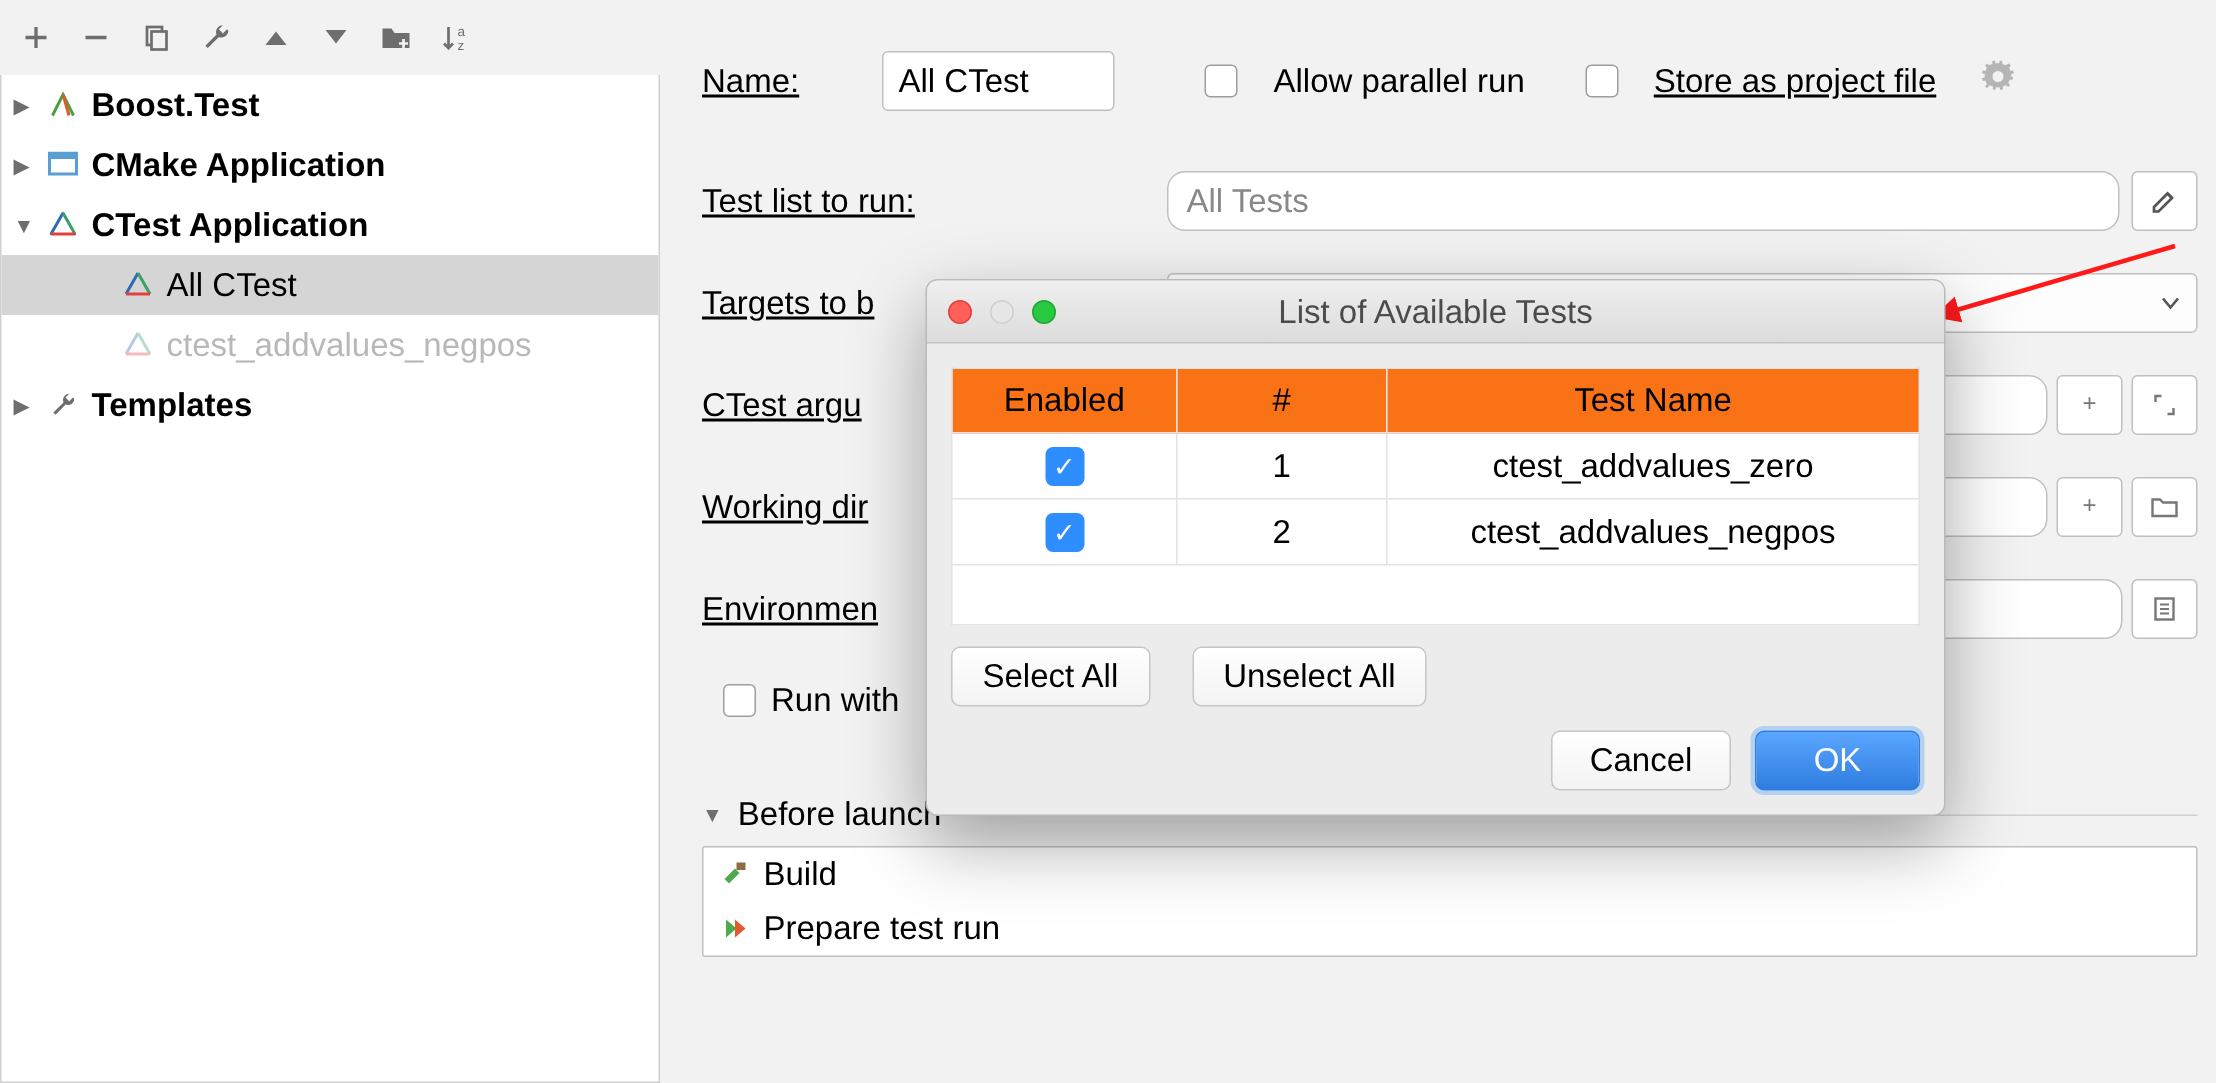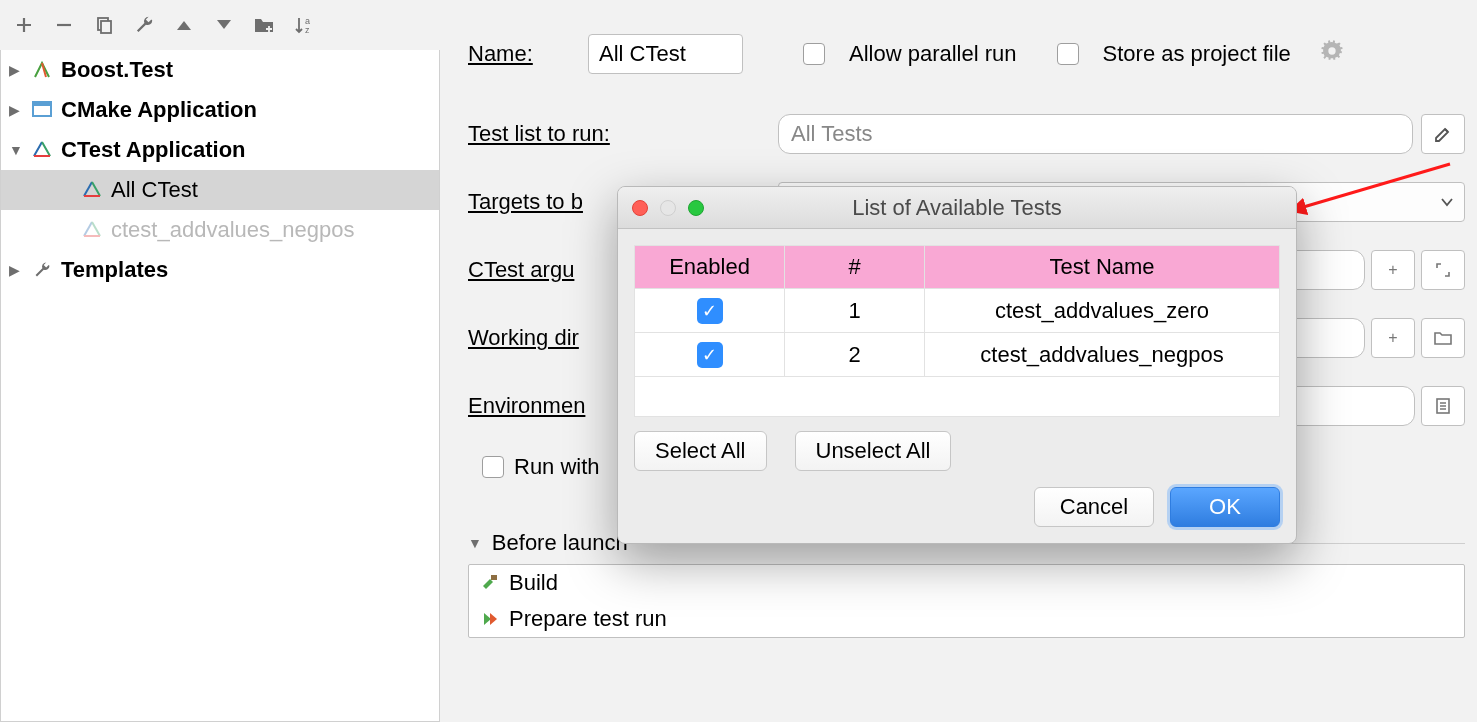--- a/index.html
+++ b/index.html
@@ -20,21 +20,21 @@
 
 .ticon { width: 22px; height: 22px; display: inline-flex; align-items: center; justify-content: center; }
 
 .main { flex: 1; padding: 0 12px 0 28px; position: relative; }
 .row { display: flex; align-items: center; margin-bottom: 28px; }
 .row .lbl { font-size: 22px; color: #000; min-width: 310px; text-decoration: underline; }
 .row.first { margin-top: -16px; margin-bottom: 40px; }
 .row.first .lbl { min-width: 120px; }
 .input-name { width: 155px; height: 40px; border: 1px solid #c0c0c0; border-radius: 4px; padding: 0 10px; font-size: 22px; background: #fff; }
 .chk-row { display: flex; align-items: center; gap: 24px; font-size: 22px; margin-left: 60px; }
-.chk-row.second { margin-left: 40px; }
+.chk-row.second { margin-left: 40px; text-decoration: underline; }
 .chk { width: 22px; height: 22px; border: 1.5px solid #9e9e9e; border-radius: 4px; background: #fff; }
 .gear { color: #b5b5b5; margin-left: 6px; }
 
 .wide-input { flex: 1; height: 40px; border: 1px solid #c0c0c0; border-radius: 12px; padding: 0 12px; font-size: 22px; background: #fff; color: #888; display: flex; align-items: center; }
 .edit-btn { width: 44px; height: 40px; border: 1px solid #c0c0c0; border-radius: 4px; margin-left: 8px; background: #fff; display: flex; align-items: center; justify-content: center; color: #555; }
 .dropdown { flex: 1; height: 40px; border: 1px solid #c0c0c0; border-radius: 4px; background: #fdfdfd; display: flex; align-items: center; justify-content: flex-end; padding-right: 10px; }
 .trailing-btn { width: 44px; height: 40px; border: 1px solid #c0c0c0; border-radius: 4px; margin-left: 6px; background: #fff; display: flex; align-items: center; justify-content: center; color: #777; }
 
 .divider-row { display: flex; align-items: center; margin-top: 50px; margin-bottom: 8px; }
 .divider-row .tri { color: #6e6e6e; font-size: 14px; margin-right: 10px; }
@@ -49,21 +49,21 @@
 .dlg-title { height: 42px; display: flex; align-items: center; position: relative; background: linear-gradient(#efefef,#dcdcdc); border-bottom: 1px solid #c2c2c2; }
 .traffic { display: flex; gap: 12px; margin-left: 14px; }
 .dot { width: 16px; height: 16px; border-radius: 50%; }
 .dot.red { background: #ff5f57; border: 1px solid #e24138; }
 .dot.yel { background: #e6e6e6; border: 1px solid #cfcfcf; }
 .dot.grn { background: #28c840; border: 1px solid #1fa533; }
 .dlg-title-text { position: absolute; left: 0; right: 0; text-align: center; font-size: 22px; color: #4b4b4b; pointer-events: none; }
 .dlg-body { padding: 16px; }
 .tests-table { width: 100%; border: 1px solid #cfcfcf; border-radius: 4px; background: #fff; border-collapse: collapse; }
 .tests-table th, .tests-table td { border: 1px solid #e2e2e2; padding: 8px 12px; font-size: 22px; font-weight: 400; text-align: center; }
-.tests-table th { background: #f9a8d4; color: #000; }
+.tests-table th { background: #f97316; color: #000; }
 .tests-table .blank-row td { height: 40px; border-top: 1px solid #e2e2e2; }
 .chkblue { width: 26px; height: 26px; background: #2f8eff; border-radius: 5px; display: inline-flex; align-items: center; justify-content: center; color: #fff; font-size: 18px; }
 .dlg-btns-row { display: flex; gap: 28px; margin-top: 14px; }
 .mac-btn { height: 40px; padding: 0 20px; border: 1px solid #c6c6c6; border-radius: 6px; background: linear-gradient(#fff,#f3f3f3); font-size: 22px; color: #000; display: flex; align-items: center; cursor: pointer; }
 .dlg-footer { display: flex; justify-content: flex-end; gap: 16px; padding: 0 16px 16px; }
 .mac-btn.primary { background: linear-gradient(#5aa6ff,#2f7de0); color: #fff; border: 1px solid #2f7de0; box-shadow: 0 0 0 3px rgba(80,160,255,0.35); min-width: 110px; justify-content: center; }
 .mac-btn.cancel { min-width: 120px; justify-content: center; }
 
 .arrow { position: absolute; left: 1290px; top: 160px; pointer-events: none; }
 </style>

